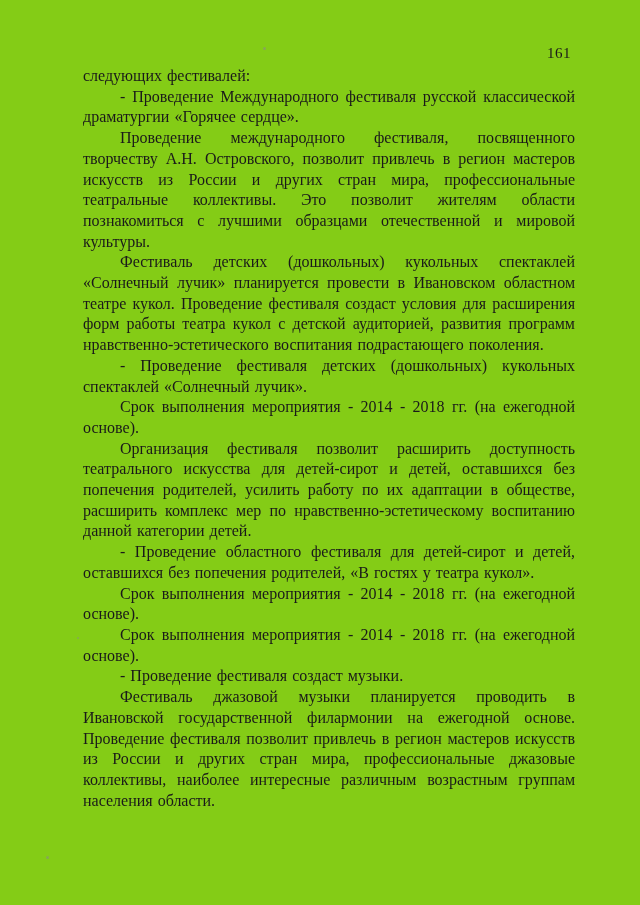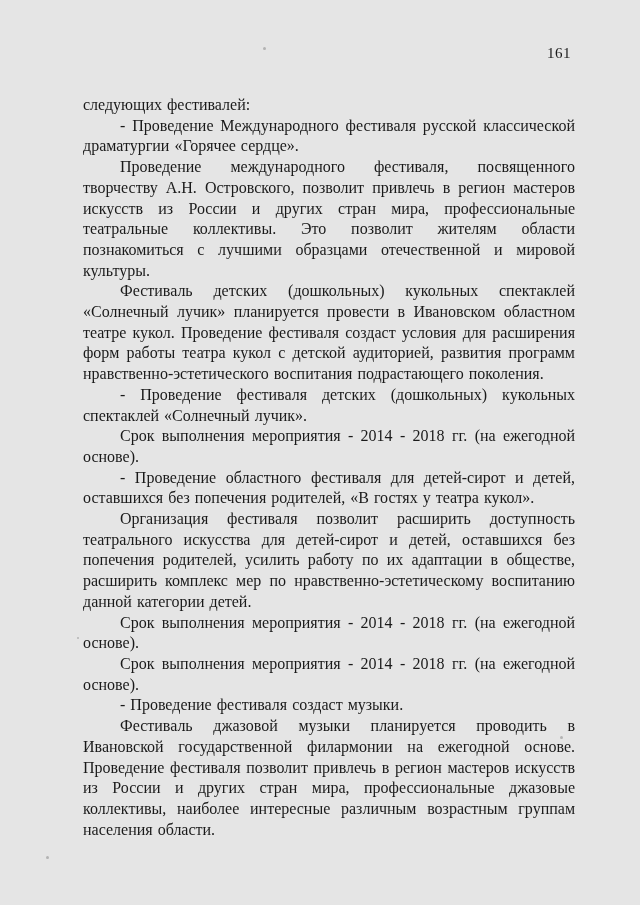--- a/index.html
+++ b/index.html
@@ -4,21 +4,21 @@
 <style>
   html, body {
     margin: 0;
     padding: 0;
     background: #ffffff;
   }
   .page {
     position: relative;
     width: 640px;
     height: 905px;
-    background: #e5e5e5;
+    background: #84cc16;
     font-family: "Liberation Serif", "DejaVu Serif", serif;
     color: #1a1a1a;
     overflow: hidden;
   }
   .page-number {
     position: absolute;
     top: 45px;
     right: 69px;
     font-size: 15px;
     letter-spacing: 0.5px;
@@ -34,21 +34,20 @@
     text-align: justify;
   }
   .body-text p {
     margin: 0;
     padding: 0;
     text-indent: 37px;
     word-spacing: 1px;
   }
   .body-text p.no-indent {
     text-indent: 0;
-    margin-top: 29px;
   }
   .speck {
     position: absolute;
     background: #8a8a8a;
     border-radius: 50%;
     opacity: 0.55;
   }
   .speck-1 { left: 263px; top: 47px;  width: 3px; height: 3px; }
   .speck-2 { left: 560px; top: 736px; width: 3px; height: 3px; }
   .speck-3 { left: 46px;  top: 856px; width: 3px; height: 3px; }
@@ -61,22 +60,22 @@
 
   <div class="page-number">161</div>
 
   <div class="body-text">
     <p class="no-indent">следующих фестивалей:</p>
     <p>- Проведение Международного фестиваля русской классической драматургии «Горячее сердце».</p>
     <p>Проведение международного фестиваля, посвященного творчеству А.Н. Островского, позволит привлечь в регион мастеров искусств из России и других стран мира, профессиональные театральные коллективы. Это позволит жителям области познакомиться с лучшими образцами отечественной и мировой культуры.</p>
     <p>Фестиваль детских (дошкольных) кукольных спектаклей «Солнечный лучик» планируется провести в Ивановском областном театре кукол. Проведение фестиваля создаст условия для расширения форм работы театра кукол с детской аудиторией, развития программ нравственно-эстетического воспитания подрастающего поколения.</p>
     <p>- Проведение фестиваля детских (дошкольных) кукольных спектаклей «Солнечный лучик».</p>
     <p>Срок выполнения мероприятия - 2014 - 2018 гг. (на ежегодной основе).</p>
+    <p>Организация фестиваля позволит расширить доступность театрального искусства для детей-сирот и детей, оставшихся без попечения родителей, усилить работу по их адаптации в обществе, расширить комплекс мер по нравственно-эстетическому воспитанию данной категории детей.</p>
     <p>- Проведение областного фестиваля для детей-сирот и детей, оставшихся без попечения родителей, «В гостях у театра кукол».</p>
-    <p>Организация фестиваля позволит расширить доступность театрального искусства для детей-сирот и детей, оставшихся без попечения родителей, усилить работу по их адаптации в обществе, расширить комплекс мер по нравственно-эстетическому воспитанию данной категории детей.</p>
     <p>Срок выполнения мероприятия - 2014 - 2018 гг. (на ежегодной основе).</p>
     <p>Срок выполнения мероприятия - 2014 - 2018 гг. (на ежегодной основе).</p>
     <p>- Проведение фестиваля создаст музыки.</p>
     <p>Фестиваль джазовой музыки планируется проводить в Ивановской государственной филармонии на ежегодной основе. Проведение фестиваля позволит привлечь в регион мастеров искусств из России и других стран мира, профессиональные джазовые коллективы, наиболее интересные различным возрастным группам населения области.</p>
 
   </div>
 
   <div class="speck speck-1"></div>
   <div class="speck speck-2"></div>
   <div class="speck speck-3"></div>

